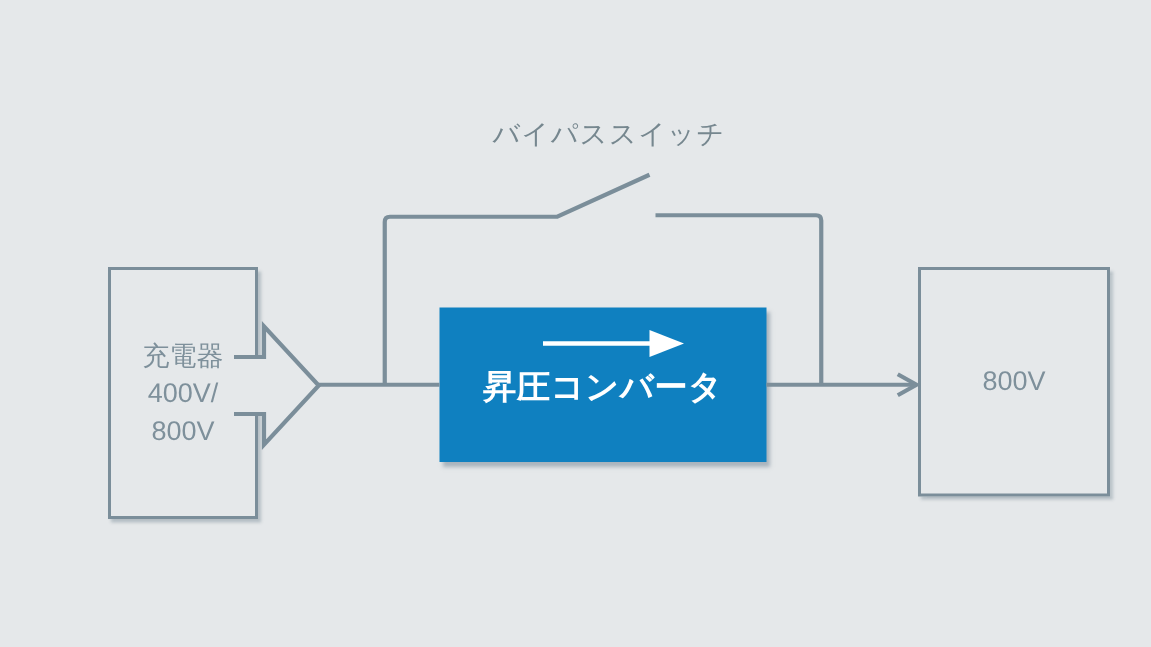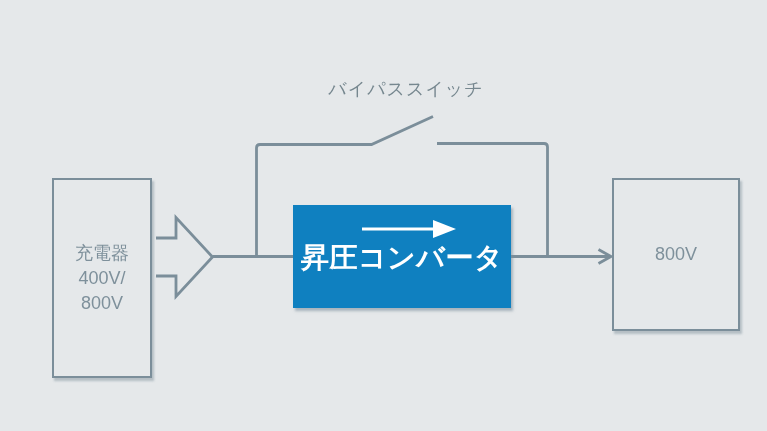--- a/index.html
+++ b/index.html
@@ -37,34 +37,34 @@
 
   .outline-node {
     border: 2px solid var(--line, #7b8e9a);
     background: var(--background, #e5e8ea);
     color: var(--box-text, #7e909b);
     font-size: 18px;
     line-height: 25px;
     box-shadow: 2px 2.5px 2px rgba(122, 139, 150, 0.45);
   }
 
-  #charger { left: 52px; top: 178px; width: 100px; height: 200px; }
+  #charger { left: 72px; top: 178px; width: 100px; height: 168px; }
   #battery { left: 612px; top: 178px; width: 128px; height: 153px; }
 
   #converter {
     left: 293px; top: 205px; width: 218px; height: 103px;
     background: var(--converter-fill, #0f80c0);
     box-shadow: 2px 3px 2.5px rgba(110, 130, 145, 0.5);
   }
   #converter .flow-arrow { position: absolute; left: 68px; top: 13px; }
   #converter .label {
     position: absolute;
     left: 0; right: 0; top: 39px;
     color: var(--converter-text, #ffffff);
-    font-size: 28px;
+    font-size: 22px;
     font-weight: bold;
     letter-spacing: 0.5px;
     line-height: 28px;
     text-align: center;
   }
 
   .overlay {
     position: absolute;
     left: 0; top: 0;
     pointer-events: none;

